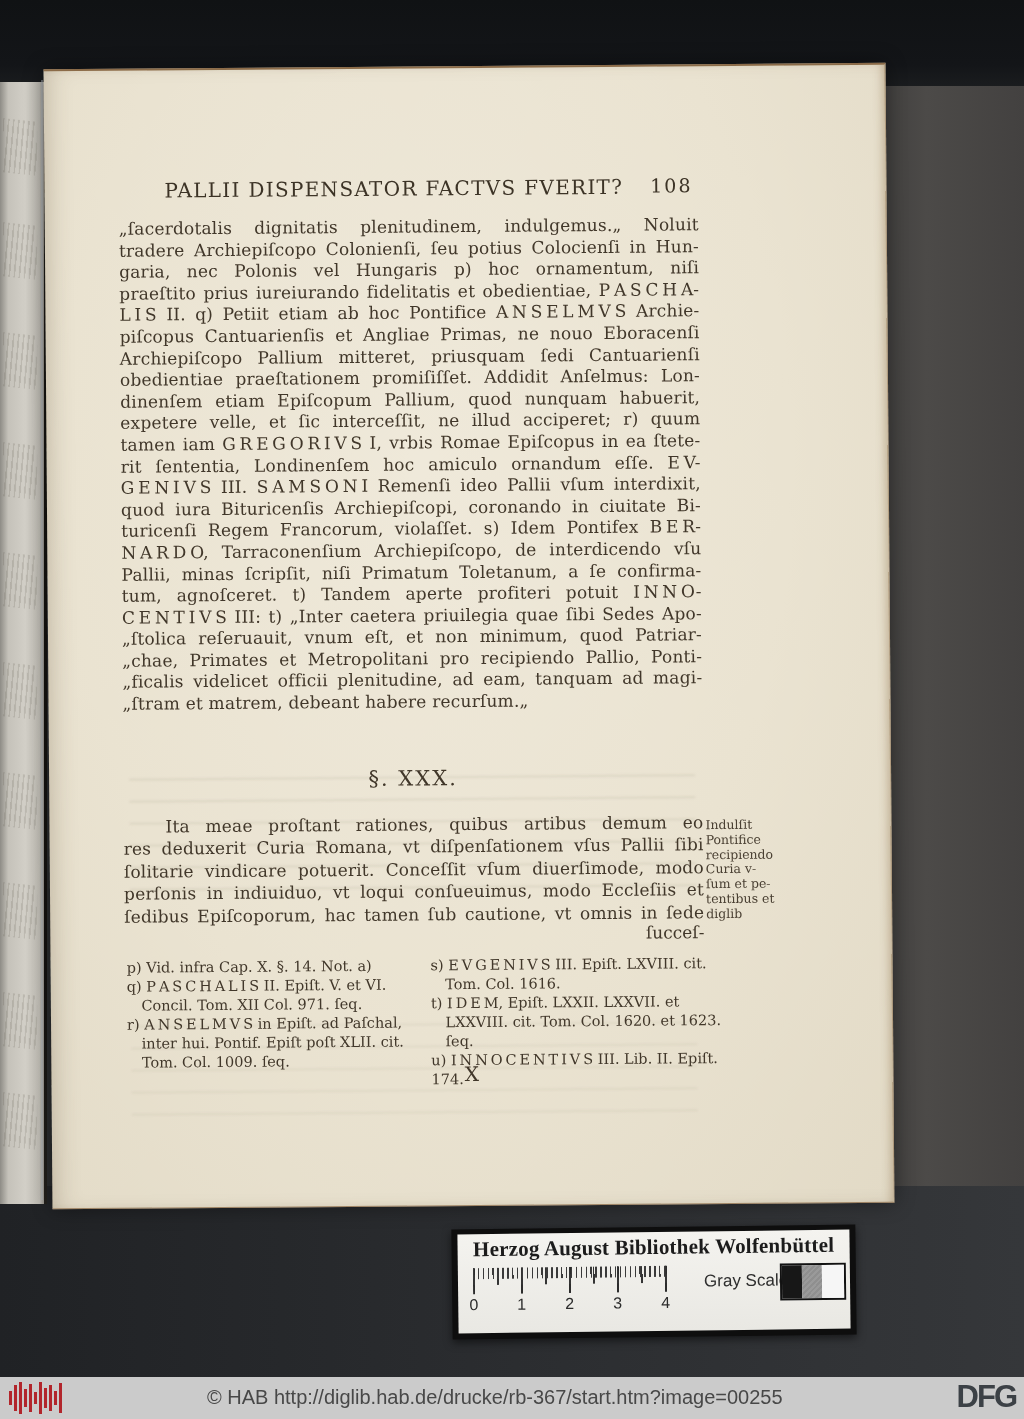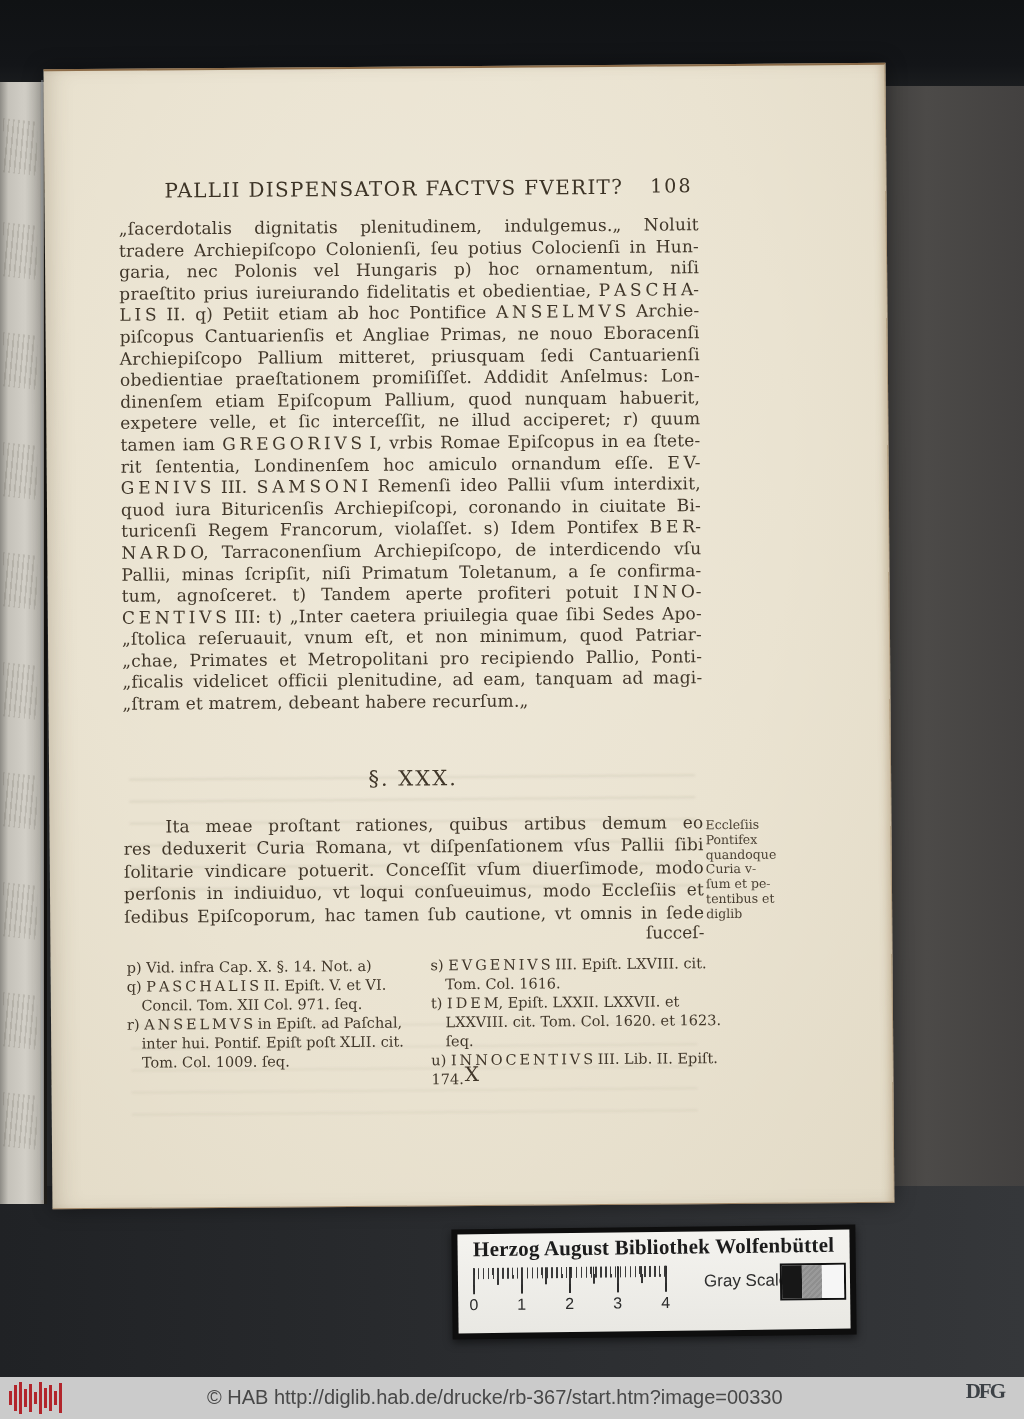--- a/index.html
+++ b/index.html
@@ -103,22 +103,22 @@
   .hab-logo { position:absolute; left:9px; top:5px; width:58px; height:32px; display:flex; align-items:center; gap:2px; }
   .hab-logo i { display:block; width:3px; background:#b2252b; }
   .hab-logo i:nth-child(1){height:14px} .hab-logo i:nth-child(2){height:26px}
   .hab-logo i:nth-child(3){height:32px} .hab-logo i:nth-child(4){height:18px}
   .hab-logo i:nth-child(5){height:28px} .hab-logo i:nth-child(6){height:12px}
   .hab-logo i:nth-child(7){height:32px} .hab-logo i:nth-child(8){height:20px}
   .hab-logo i:nth-child(9){height:26px} .hab-logo i:nth-child(10){height:14px}
   .hab-logo i:nth-child(11){height:30px}
   .copyright { position:absolute; left:50%; top:9px; transform:translateX(-53%);
     font-family:"Liberation Sans", sans-serif; font-size:20px; color:#484848; white-space:nowrap; }
-  .dfg-logo { position:absolute; right:20px; top:2px; font-family:Liberation Serif, serif;
-    font-weight:bold; font-size:21px; letter-spacing:-2px; color:#3c4146; }
+  .dfg-logo { position:absolute; right:8px; top:2px; font-family:Liberation Sans, sans-serif;
+    font-weight:bold; font-size:31px; letter-spacing:-2px; color:#3c4146; }
 </style>
 </head>
 <body>
 
 <div class="stage">
 
   <div class="bg-top"></div>
   <div class="bg-right"></div>
   <div class="bg-bottom"></div>
 
@@ -177,23 +177,23 @@
     <div class="para para2">
         <div class="line">Ita meae proſtant rationes, quibus artibus demum eo</div>
         <div class="line">res deduxerit Curia Romana, vt diſpenſationem vſus Pallii ſibi</div>
         <div class="line">ſolitarie vindicare potuerit. Conceſſit vſum diuerſimode, modo</div>
         <div class="line">perſonis in indiuiduo, vt loqui conſueuimus, modo Eccleſiis et</div>
         <div class="line">ſedibus Epiſcoporum, hac tamen ſub cautione, vt omnis in ſede</div>
       </div>
     <div class="catchword">ſucceſ-</div>
 
     <div class="margin-note">
-        <div class="line">Eccleſiis</div>
-        <div class="line">Pontifex</div>
-        <div class="line">quandoque</div>
+        <div class="line">Indulſit</div>
+        <div class="line">Pontifice</div>
+        <div class="line">recipiendo</div>
         <div class="line">Curia v-</div>
         <div class="line">ſum et pe-</div>
         <div class="line">tentibus et</div>
         <div class="line">diglib</div>
       </div>
 
     <div class="footnotes">
       <div class="fn-col fn-left">
           <div class="line">p) Vid. infra Cap. X. §. 14. Not. a)</div>
           <div class="line">q) P A S C H A L I S II. Epiſt. V. et VI.</div>
@@ -242,17 +242,17 @@
         <i></i>
         <i></i>
         <i></i>
         <i></i>
         <i></i>
         <i></i>
         <i></i>
         <i></i>
         <i></i>
     </div>
-    <div class="copyright">© HAB http://diglib.hab.de/drucke/rb-367/start.htm?image=00330</div>
+    <div class="copyright">© HAB http://diglib.hab.de/drucke/rb-367/start.htm?image=00255</div>
     <div class="dfg-logo">DFG</div>
   </div>
 
 </div>
 
 </body></html>

